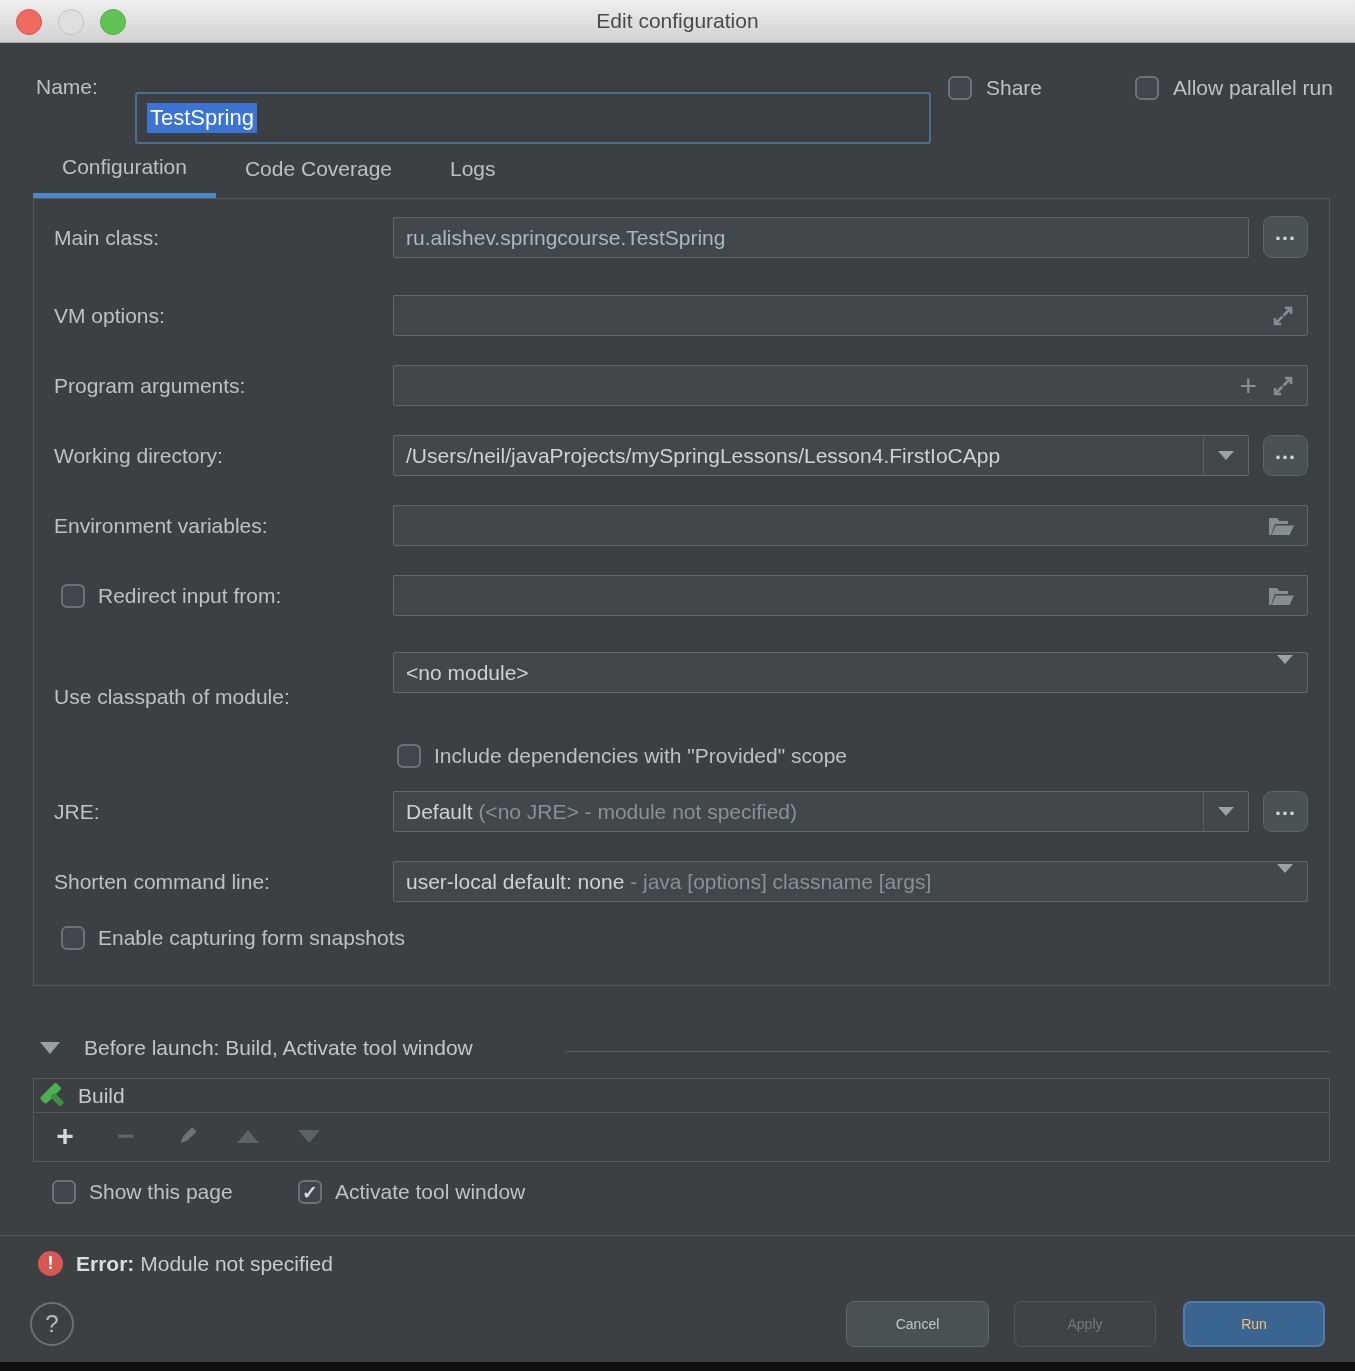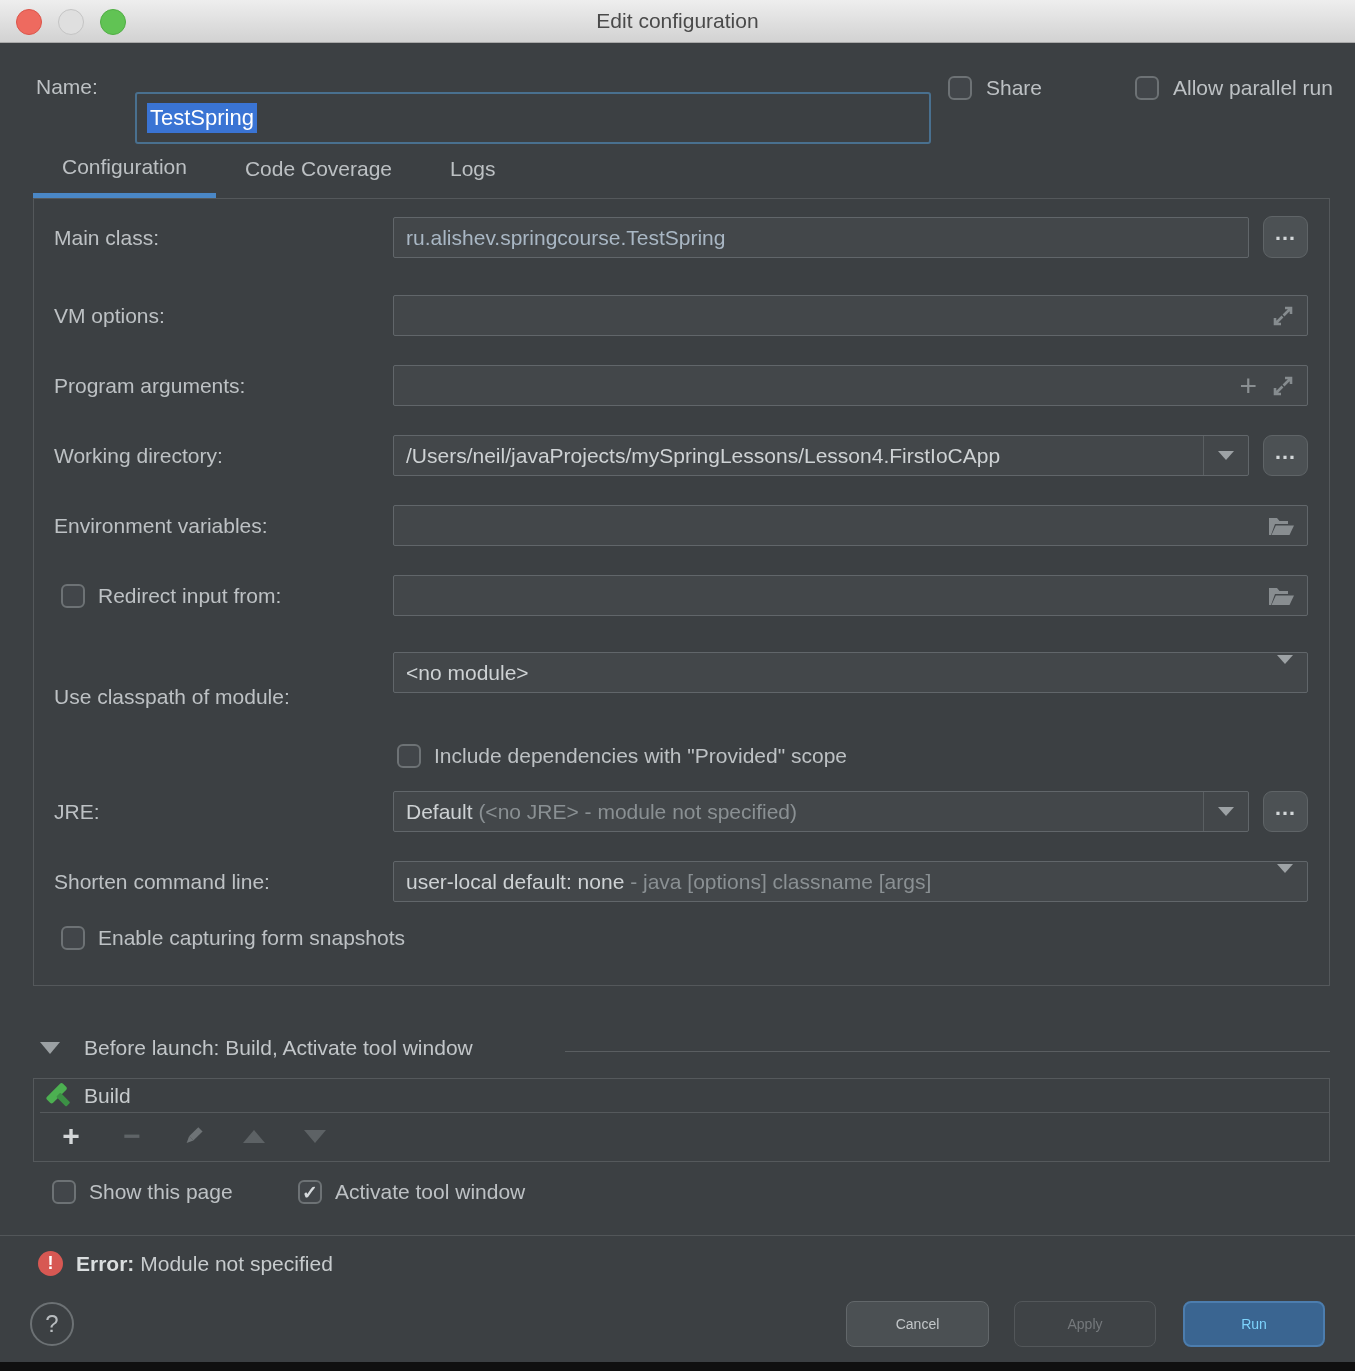--- a/index.html
+++ b/index.html
@@ -60,42 +60,42 @@
   .row-lbl{position:absolute;left:20px;line-height:41px;}
   .mc-val{color:#a9b7c4;}
   .wd-val{color:#ced2d4;}
   .plain-val{color:#ced2d4;}
   .dim{color:#8a9093;}
   .cb-row{position:absolute;display:flex;align-items:center;gap:13px;}
   
   .bl-header{position:absolute;left:40px;top:1036px;display:flex;align-items:center;gap:24px;}
   .tri-down{width:0;height:0;border-left:10px solid transparent;border-right:10px solid transparent;border-top:12px solid #9ba0a3;}
   .bl-line{position:absolute;left:565px;top:1051px;width:765px;height:1px;background:#5a5e61;}
-  .decorator{position:absolute;left:33px;top:1078px;width:1297px;height:84px;border:1px solid #55595c;box-sizing:border-box;padding-left:6px;}
+  .decorator{position:absolute;left:33px;top:1078px;width:1297px;height:84px;border:1px solid #55595c;box-sizing:border-box;}
   .task-row{height:34px;border-bottom:1px solid #55595c;display:flex;align-items:center;gap:10px;padding-left:6px;box-sizing:border-box;}
   .task-row .lbl{color:#c6cacc;}
   .decor-toolbar{height:46px;display:flex;align-items:center;gap:31px;padding-left:16px;}
   .tb-icon{width:30px;display:flex;align-items:center;justify-content:center;font-size:30px;color:#5f6467;}
   .tb-icon.bright{color:#d4d7d9;}
   .tri-up-s{width:0;height:0;border-left:11px solid transparent;border-right:11px solid transparent;border-bottom:13px solid #5d6265;}
   .tri-down-s{width:0;height:0;border-left:11px solid transparent;border-right:11px solid transparent;border-top:13px solid #5d6265;}
   
   .pagecb-row{position:absolute;top:1180px;display:flex;align-items:center;gap:13px;}
   .hsep{position:absolute;left:0;top:1235px;width:1355px;height:1px;background:#525659;}
   .error-row{position:absolute;left:38px;top:1251px;display:flex;align-items:center;gap:13px;}
   .err-icon{width:25px;height:25px;border-radius:50%;background:#d75853;color:#fff;display:flex;align-items:center;justify-content:center;font-size:18px;font-weight:bold;}
   .err-text{font-size:21px;color:#c7cbcd;}
   .err-text b{color:#dadedf;}
   .btn{
     position:absolute;top:1301px;height:46px;border-radius:8px;box-sizing:border-box;
     display:flex;align-items:center;justify-content:center;font-size:14px;
   }
   .btn.cancel{left:846px;width:143px;background:#4b5053;border:1px solid #62676a;color:#c3c7c9;}
   .btn.apply{left:1014px;width:142px;background:#3f4346;border:1px solid #53575a;color:#75797c;}
-  .btn.run{left:1183px;width:142px;background:#3a6591;border:2px solid #4c7dae;color:#7dd3fc;}
+  .btn.run{left:1183px;width:142px;background:#3a6591;border:2px solid #4c7dae;color:#fdba74;}
   .help-btn{
     position:absolute;left:30px;top:1302px;width:44px;height:44px;border-radius:50%;
     border:2px solid #6c7174;color:#b8bcbf;display:flex;align-items:center;justify-content:center;
     font-size:24px;box-sizing:border-box;
   }
   .bottom-strip{position:absolute;left:0;top:1362px;width:1355px;height:9px;background:#101010;}
 </style>
 </head>
 <body>
 

